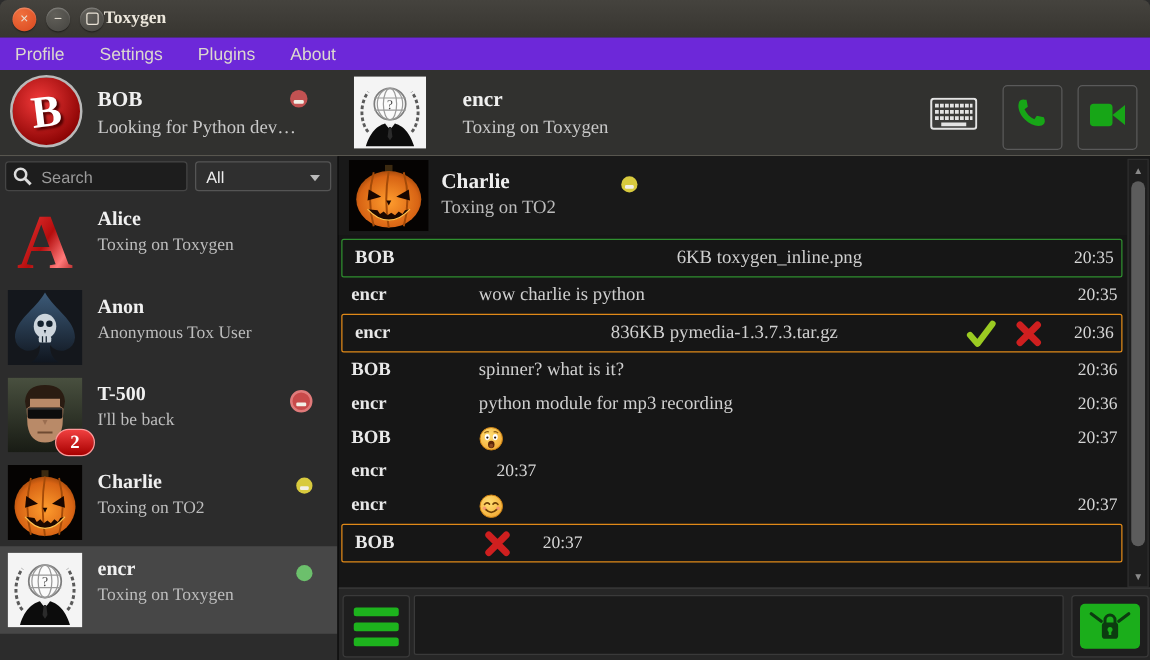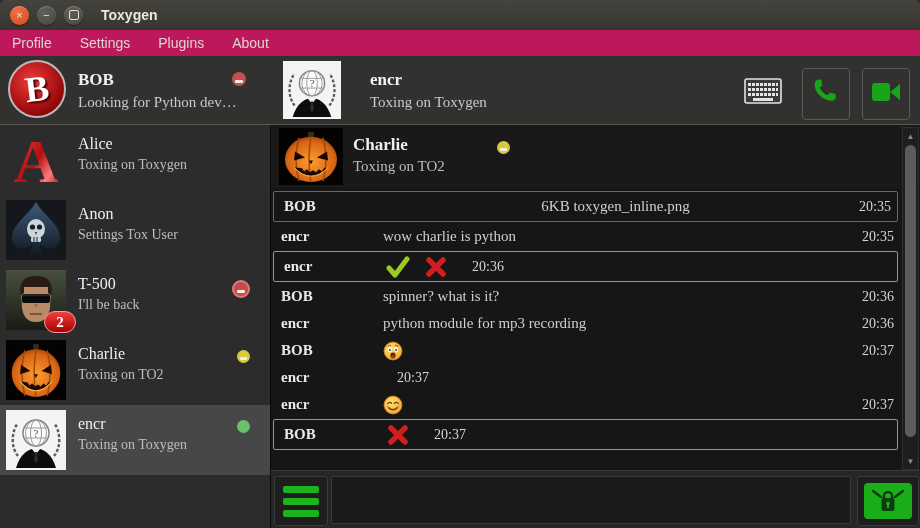--- a/index.html
+++ b/index.html
@@ -8,23 +8,23 @@
   
   .titlebar{position:absolute;left:0;top:0;width:920px;height:30px;
     background:linear-gradient(#45433e,#373530);border-bottom:1px solid #26241f;
     border-radius:6px 6px 0 0;display:flex;align-items:center;}
   .winbtn{width:19px;height:19px;border-radius:50%;margin-left:8px;display:flex;
     align-items:center;justify-content:center;font-size:11px;color:#e9e2d6;
     box-shadow:inset 0 1px 1px rgba(255,255,255,.25),0 1px 1px rgba(0,0,0,.4);cursor:default;}
   .winbtn.close{background:radial-gradient(circle at 35% 30%,#f0703e,#d9481f);margin-left:10px;}
   .winbtn.min,.winbtn.max{background:radial-gradient(circle at 35% 30%,#62605a,#454440);}
   .winbtn.max span{width:8px;height:8px;border:1.5px solid #e9e2d6;border-radius:2px;display:block;}
-  .wtitle{margin-left:18px;font-weight:bold;font-size:14px;color:#ece7dc;}
-  
-  .menubar{position:absolute;left:0;top:30px;width:920px;height:26px;background:#be185d;
+  .wtitle{margin-left:0;font-weight:bold;font-size:14px;color:#ece7dc;font-family:Liberation Serif, serif;}
+  
+  .menubar{position:absolute;left:0;top:30px;width:920px;height:26px;background:#6d28d9;
     display:flex;align-items:center;gap:28px;padding-left:12px;box-sizing:border-box;}
   .menuitem{color:#dcd8cf;font-size:14px;cursor:default;}
   
   .toppanel{position:absolute;left:0;top:56px;width:920px;height:69px;background:#31312f;
     border-bottom:1px solid #58564f;box-sizing:border-box;}
   .avatar60{width:58px;height:58px;overflow:hidden;}
   .bob-av{position:absolute;left:8px;top:4px;width:58px;height:58px;border-radius:50%;
     background:radial-gradient(circle at 40% 35%,#f23a3a,#8c0404 75%);
     border:2px solid #b9b9b9;box-sizing:border-box;display:flex;align-items:center;justify-content:center;}
   .bob-av b{font-family:"Liberation Serif",serif;font-size:36px;color:#fff;
@@ -55,21 +55,21 @@
   .searchbox input::placeholder{color:#9b9b9b;}
   .dropdown{position:absolute;left:156px;top:4px;width:109px;height:24px;background:#2f2f2f;
     border:1px solid #555;border-radius:3px;color:#eee;font-size:13px;display:flex;
     align-items:center;padding-left:8px;box-sizing:border-box;cursor:pointer;}
   .dropdown .caret{position:absolute;right:8px;top:10px;width:0;height:0;
     border-left:4px solid transparent;border-right:4px solid transparent;border-top:5px solid #bbb;}
   .contact{position:relative;height:70px;cursor:pointer;}
   .contact.selected{background:#474747;}
   .contact .cav{position:absolute;left:6px;top:5px;width:60px;height:60px;overflow:hidden;}
   .contact .cname{position:absolute;left:78px;top:10px;font-family:"Liberation Serif",serif;
-    font-weight:normal;font-size:16px;color:#f0f0f0;}
+    font-weight:bold;font-size:16px;color:#f0f0f0;}
   .contact .cstatus{position:absolute;left:78px;top:32px;font-family:"Liberation Serif",serif;
     font-size:14px;color:#bdbdbd;}
   .badge{position:absolute;left:44px;top:46px;min-width:32px;height:22px;border-radius:11px;
     background:linear-gradient(#f04040,#a80000);border:1px solid #ff9a9a;box-sizing:border-box;
     color:#fff;font-family:"Liberation Serif",serif;font-weight:bold;font-size:15px;
     display:flex;align-items:center;justify-content:center;}
   
   .chat{position:absolute;left:270px;top:125px;width:650px;height:403px;background:#161616;
     border-left:1px solid #0a0a0a;box-sizing:border-box;}
   .chathead{position:relative;height:63px;background:#191919;}
@@ -207,20 +207,35 @@
       <span>
         <svg width="34" height="28" viewBox="0 0 34 28">
             <rect x="3" y="5" width="18" height="18" rx="3" fill="#17a617"></rect>
             <path d="M21 14 L31 6 V22 Z" fill="#17a617"></path>
           </svg>
       </span>
     </div>
   </div>
 
   <div class="sidebar">
+    <div class="searchrow">
+      <div class="searchbox">
+        <span style="margin:0 5px;display:flex;">
+          <svg width="16" height="16" viewBox="0 0 16 16">
+              <circle cx="6.5" cy="6.5" r="4.5" fill="none" stroke="#dcdcdc" stroke-width="2"></circle>
+              <line x1="10" y1="10" x2="14.5" y2="14.5" stroke="#dcdcdc" stroke-width="2.4"></line>
+            </svg>
+        </span>
+        <input placeholder="Search" style="">
+      </div>
+      <div class="dropdown">
+        <span>All</span>
+        <span class="caret"></span>
+      </div>
+    </div>
     <div id="contact-list">
         <div class="contact">
           <div class="cav"><svg width="60" height="60" viewBox="0 0 60 60">
               <defs>
                 <linearGradient id="ga" x1="0" y1="0" x2="1" y2="1">
                   <stop offset="0" stop-color="#ff4545"></stop>
                   <stop offset=".5" stop-color="#b40d0d"></stop>
                   <stop offset=".75" stop-color="#ff7a7a"></stop>
                   <stop offset="1" stop-color="#8f0000"></stop>
                 </linearGradient>
@@ -242,21 +257,21 @@
               <path d="M30 2 C22 16 6 24 6 38 a11 11 0 0 0 20 6 c0 7-2 10-7 14 h22 c-5-4-7-7-7-14 a11 11 0 0 0 20-6 C54 24 38 16 30 2 Z" fill="url(#gs)"></path>
               <ellipse cx="30" cy="29" rx="9" ry="10" fill="#cdd5dc"></ellipse>
               <circle cx="26.5" cy="27" r="2.6" fill="#13212e"></circle>
               <circle cx="33.5" cy="27" r="2.6" fill="#13212e"></circle>
               <path d="M29 32 l2 0 -1 3 z" fill="#13212e"></path>
               <rect x="25" y="37" width="10" height="5" rx="1.5" fill="#cdd5dc"></rect>
               <line x1="28" y1="37" x2="28" y2="42" stroke="#13212e" stroke-width="1"></line>
               <line x1="31" y1="37" x2="31" y2="42" stroke="#13212e" stroke-width="1"></line>
             </svg></div>
           <div class="cname">Anon</div>
-          <div class="cstatus">Settings Tox User</div>
+          <div class="cstatus">Anonymous Tox User</div>
         </div>
         <div class="contact">
           <div class="cav"><svg width="60" height="60" viewBox="0 0 60 60">
               <defs>
                 <linearGradient id="gt" x1="0" y1="0" x2="0" y2="1">
                   <stop offset="0" stop-color="#49503f"></stop>
                   <stop offset="1" stop-color="#181b14"></stop>
                 </linearGradient>
               </defs>
               <rect width="60" height="60" fill="url(#gt)"></rect>
@@ -354,20 +369,21 @@
           <span class="body">6KB toxygen_inline.png</span>
           <span class="time">20:35</span>
         </div>
         <div class="msg">
           <span class="author">encr</span>
           <span class="body">wow charlie is python</span>
           <span class="time">20:35</span>
         </div>
         <div class="msg file b-orange">
           <span class="author">encr</span>
+          <span class="body">836KB pymedia-1.3.7.3.tar.gz</span>
           <span class="actions">
             <span>
               <svg width="24" height="24" viewBox="0 0 24 24">
                 <path d="M3 13 L9 20 L21 4" fill="none" stroke="#9bcb22" stroke-width="5" stroke-linecap="round" stroke-linejoin="round"></path>
               </svg>
             </span>
             <span>
               <svg width="24" height="24" viewBox="0 0 24 24">
                 <path d="M5 5 L19 19 M19 5 L5 19" stroke="#cf1f1f" stroke-width="5.5" stroke-linecap="round"></path>
               </svg>

